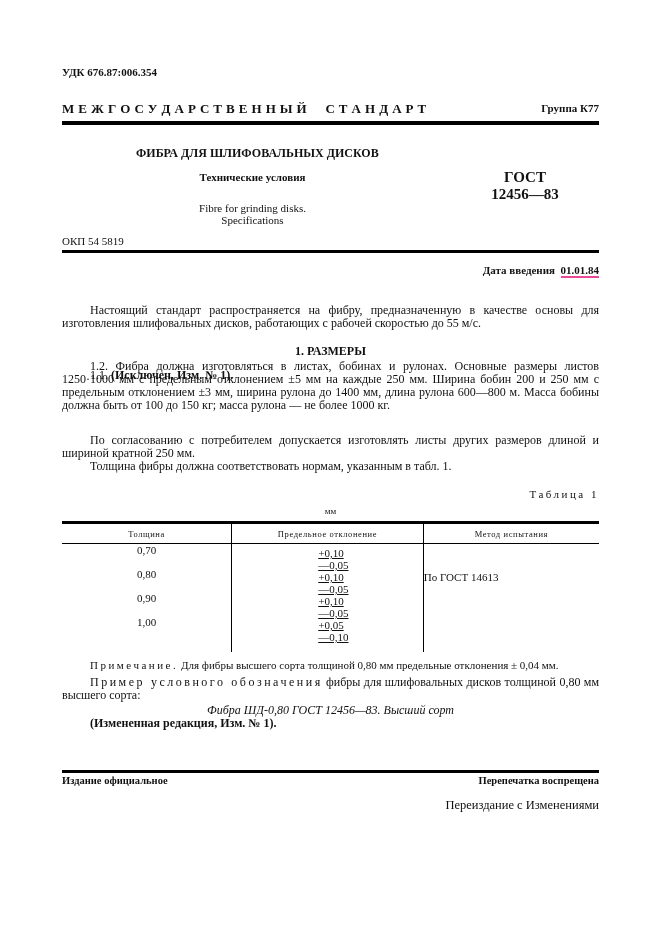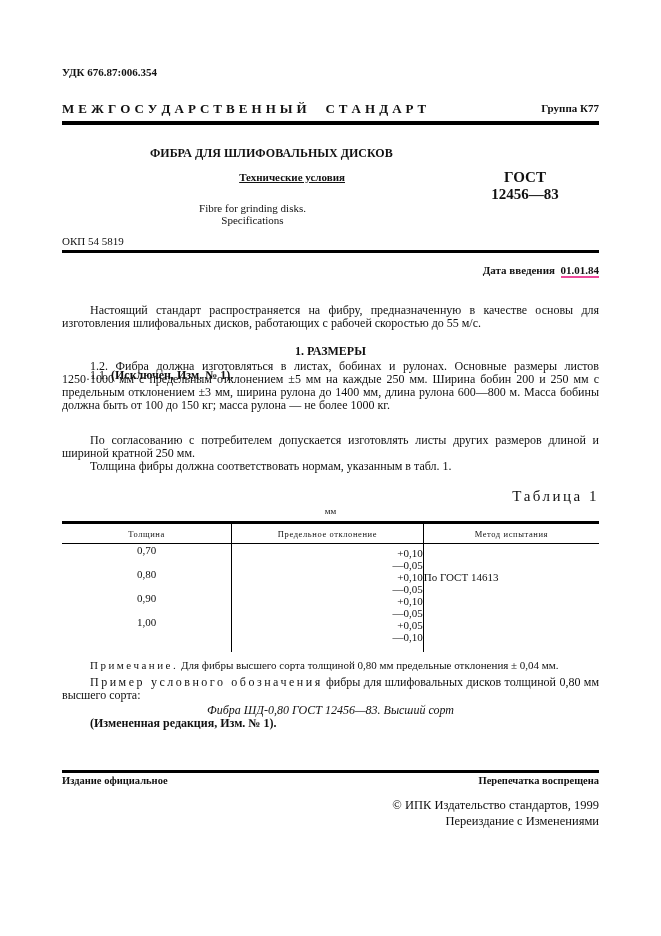--- a/index.html
+++ b/index.html
@@ -13,33 +13,33 @@
   .spaced { letter-spacing: 2.5px; }
   .ctr { text-align: center; }
   .right { text-align: right; }
   table.t1 { position: absolute; left: 62px; top: 521px; width: 537px; border-collapse: collapse; font-size: 11px; }
   table.t1 th { font-weight: normal; font-size: 8.5px; letter-spacing: 0.6px; height: 19px; border-top: 3px solid #000; border-bottom: 1px solid #000; padding: 0; }
   table.t1 td { vertical-align: top; padding: 0; line-height: 12px; }
   table.t1 .c1 { width: 170px; border-right: 1px solid #000; }
   table.t1 .c2 { width: 191px; border-right: 1px solid #000; }
   table.t1 .c3 { width: 176px; margin-left: 17px; }
   .cell-col { text-align: center; padding-top: 3px; }
-  .dev { display: block; padding-left: 86px; text-align: right; }
+  .dev { display: block; padding-left: 86px; text-align: left; text-decoration: underline; }
   .thk { display: block; height: 24px; }
 </style>
 </head>
 <body>
 
 <div class="abs b" style="left:62px; top:66px; font-size:11px;">УДК  676.87:006.354</div>
 <div class="abs b" style="right:62px; top:66px; font-size:11px;margin-top:36px;">Группа К77</div>
 <div class="abs b" style="left:62px; top:101px; width:537px; font-size:13px; white-space:pre; letter-spacing:0.4px;">М Е Ж Г О С У Д А Р С Т В Е Н Н Ы Й     С Т А Н Д А Р Т</div>
 <div class="rule-thick" style="top:121px; height:4px;"></div>
 
-<div class="abs b" style="left:150px; top:146px; font-size:12px;">ФИБРА ДЛЯ ШЛИФОВАЛЬНЫХ ДИСКОВ</div>
-<div class="abs b" style="left:160px; top:171px; width:185px; font-size:11px; text-align:right;text-decoration:underline;">Технические условия</div>
+<div class="abs b" style="left:136px; top:146px; font-size:12px;">ФИБРА ДЛЯ ШЛИФОВАЛЬНЫХ ДИСКОВ</div>
+<div class="abs b" style="left:160px; top:171px; width:185px; font-size:11px; text-align:center;">Технические условия</div>
 <div class="abs ctr" style="left:160px; top:202px; width:185px; font-size:11px; line-height:12px;">
   <div>Fibre for grinding disks.</div>
   <div>Specifications</div>
 </div>
 <div class="abs b ctr" style="left:470px; top:169px; width:110px; font-size:15px; line-height:17px;">
   <div>ГОСТ</div>
   <div>12456—83</div>
 </div>
 <div class="abs" style="left:62px; top:235px; font-size:11px;">ОКП 54 5819</div>
 <div class="rule-thick" style="top:250px; height:2.5px;"></div>
@@ -53,21 +53,21 @@
 <div class="abs b ctr" style="left:62px; top:344px; width:537px; font-size:12px;">1. РАЗМЕРЫ</div>
 
 <div class="p indent" style="top:369px;">
   <span>1.1.</span>
   <span class="b">(Исключен, Изм. № 1).</span>
 </div>
 <div class="p indent" style="top:360px;">1.2. Фибра должна изготовляться в листах, бобинах и рулонах. Основные размеры листов 1250·1000 мм с предельным отклонением ±5 мм на каждые 250 мм. Ширина бобин 200 и 250 мм с предельным отклонением ±3 мм, ширина рулона до 1400 мм, длина рулона 600—800 м. Масса бобины должна быть от 100 до 150 кг; масса рулона — не более 1000 кг.</div>
 <div class="p indent" style="top:434px;">По согласованию с потребителем допускается изготовлять листы других размеров длиной и шириной кратной 250 мм.</div>
 <div class="p indent" style="top:460px;">Толщина фибры должна соответствовать нормам, указанным в табл. 1.</div>
 
-<div class="abs right" style="right:62px; top:488px; font-size:15px; letter-spacing:2.5px;">Таблица 1</div>
+<div class="abs right" style="right:62px; top:488px; font-size:11px; letter-spacing:2.5px;">Таблица 1</div>
 <div class="abs ctr" style="left:62px; top:506px; width:537px; font-size:9px;">мм</div>
 
 <table class="t1">
   <thead>
     <tr>
       <th class="c1">Толщина</th>
       <th class="c2">Предельное отклонение</th>
       <th class="c3">Метод испытания</th>
     </tr>
   </thead>
@@ -101,15 +101,14 @@
 
 <div class="p indent" style="top:676px;"><span class="spaced">Пример условного обозначения</span><span> фибры для шлифовальных дисков толщиной 0,80 мм высшего сорта:</span></div>
 <div class="abs ctr" style="left:62px; top:703px; width:537px; font-size:12px; font-style:italic;">Фибра ШД-0,80 ГОСТ 12456—83. Высший сорт</div>
 <div class="abs b" style="left:90px; top:716px; font-size:12px;text-align:right;">(Измененная редакция, Изм. № 1).</div>
 
 <div class="rule-thick" style="top:770px; height:3px;"></div>
 <div class="abs b" style="left:62px; top:775px; font-size:10.5px;">Издание официальное</div>
 <div class="abs b" style="right:62px; top:775px; font-size:10.5px;">Перепечатка воспрещена</div>
 
 <div class="abs right" style="right:62px; top:797px; font-size:12.5px; line-height:16px;">
-  <div>© ИПК Издательство стандартов, 1999</div>
   <div>Переиздание с Изменениями</div>
 </div>
 
 </body></html>

